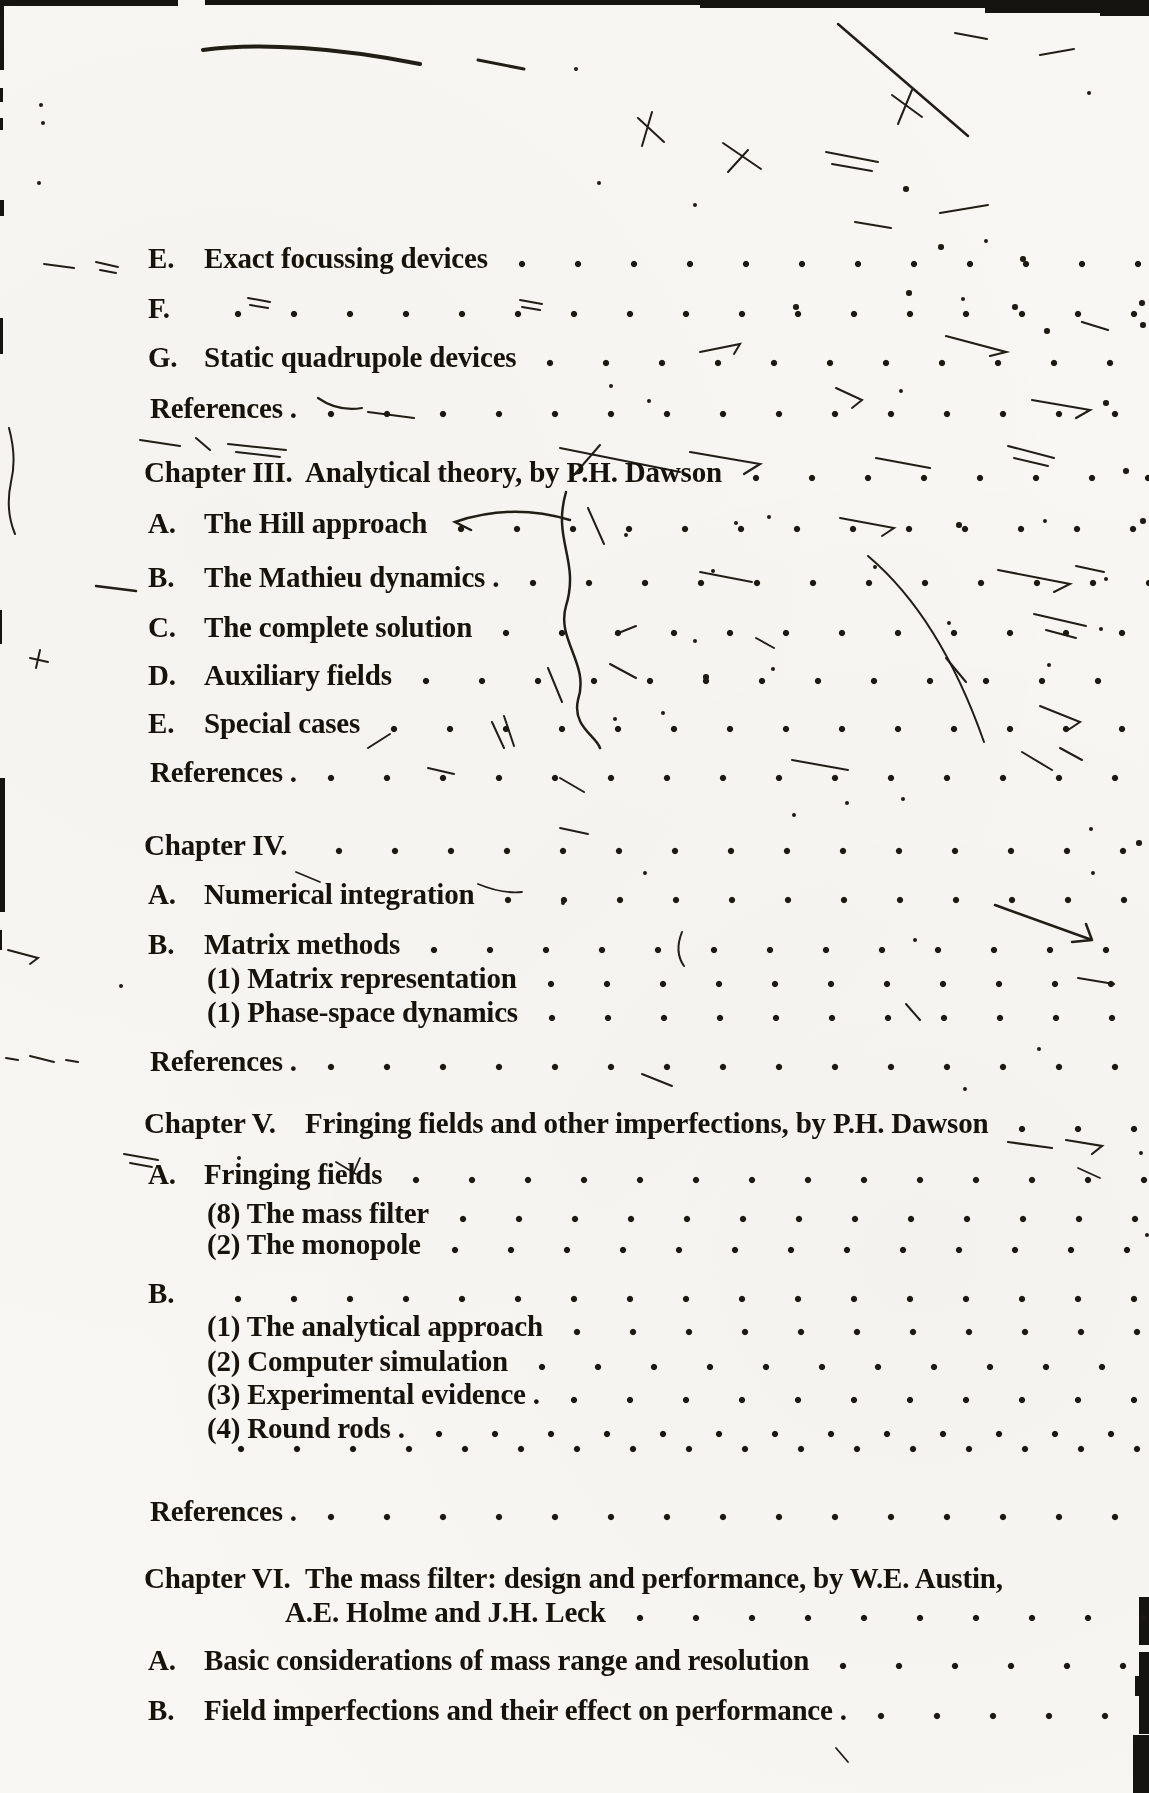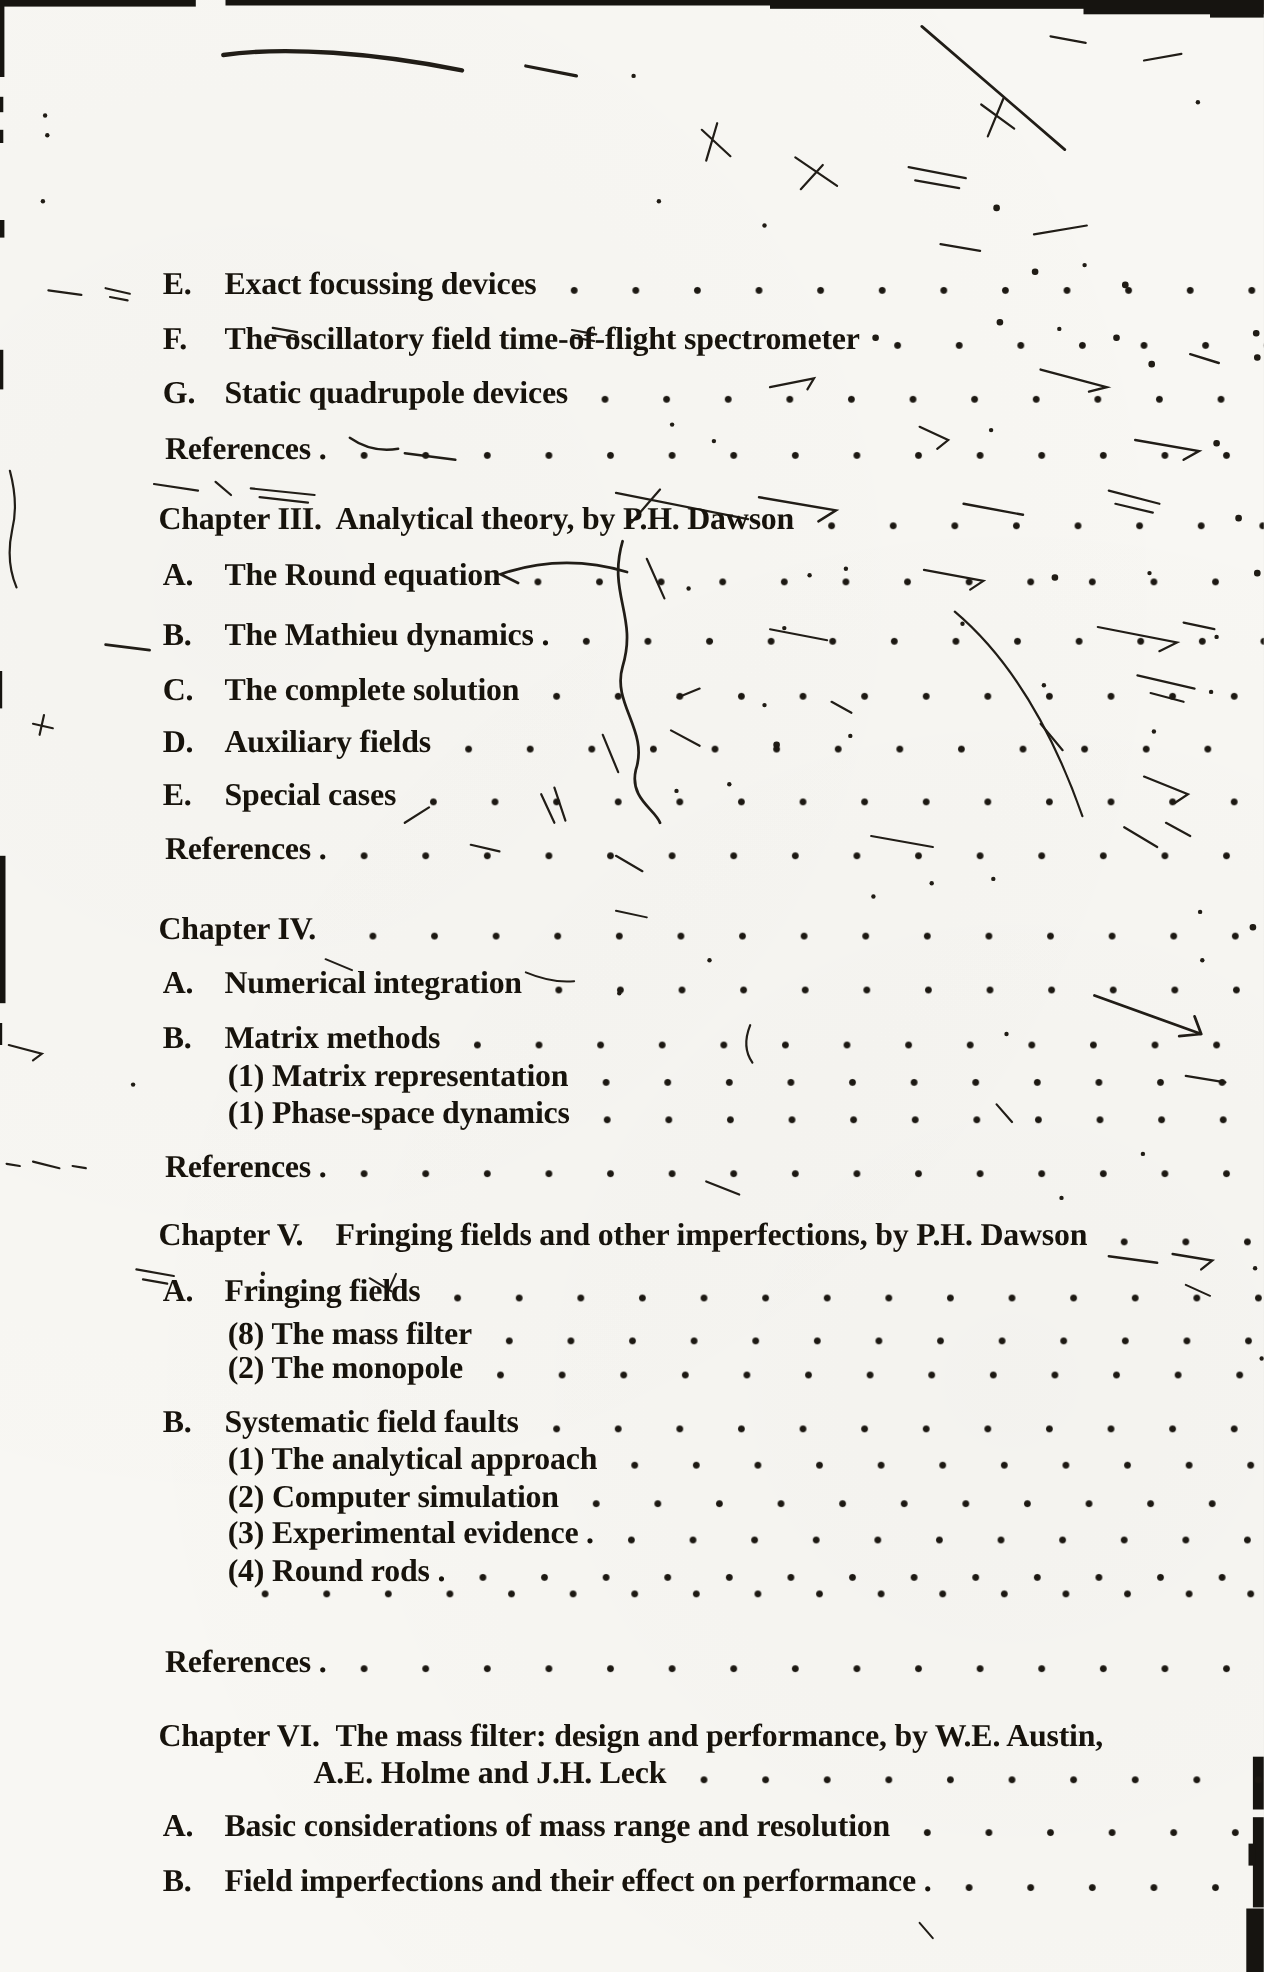--- a/index.html
+++ b/index.html
@@ -135,21 +135,20 @@
 
   <div class="row lvl-entry" style="top:243px">
     <span class="lbl">E.</span>
     <span class="txt">Exact focussing devices</span>
     <span class="leader"></span>
 
   </div>
 
   <div class="row lvl-entry" style="top:293px">
     <span class="lbl">F.</span>
-    <span class="txt">The oscillatory field time-of-flight spectrometer</span>
     <span class="leader"></span>
 
   </div>
 
   <div class="row lvl-entry" style="top:342px">
     <span class="lbl">G.</span>
     <span class="txt">Static quadrupole devices</span>
     <span class="leader"></span>
 
   </div>
@@ -162,21 +161,21 @@
 
   <div class="row lvl-chapter" style="top:457px">
     <span class="lbl">Chapter III.</span>
     <span class="txt">Analytical theory, by P.H. Dawson</span>
     <span class="leader"></span>
 
   </div>
 
   <div class="row lvl-entry" style="top:508px">
     <span class="lbl">A.</span>
-    <span class="txt">The Round equation</span>
+    <span class="txt">The Hill approach</span>
     <span class="leader"></span>
 
   </div>
 
   <div class="row lvl-entry" style="top:562px">
     <span class="lbl">B.</span>
     <span class="txt">The Mathieu dynamics .</span>
     <span class="leader"></span>
 
   </div>
@@ -267,21 +266,20 @@
   </div>
 
   <div class="row lvl-sub" style="top:1229px">
     <span class="txt">(2) The monopole</span>
     <span class="leader"></span>
 
   </div>
 
   <div class="row lvl-entry" style="top:1278px">
     <span class="lbl">B.</span>
-    <span class="txt">Systematic field faults</span>
     <span class="leader"></span>
 
   </div>
 
   <div class="row lvl-sub" style="top:1311px">
     <span class="txt">(1) The analytical approach</span>
     <span class="leader"></span>
 
   </div>
 

